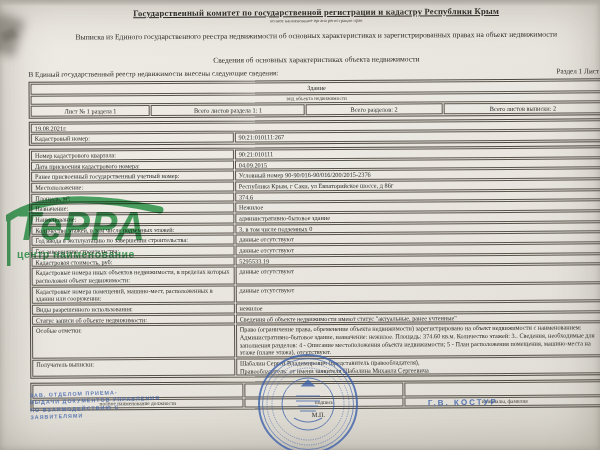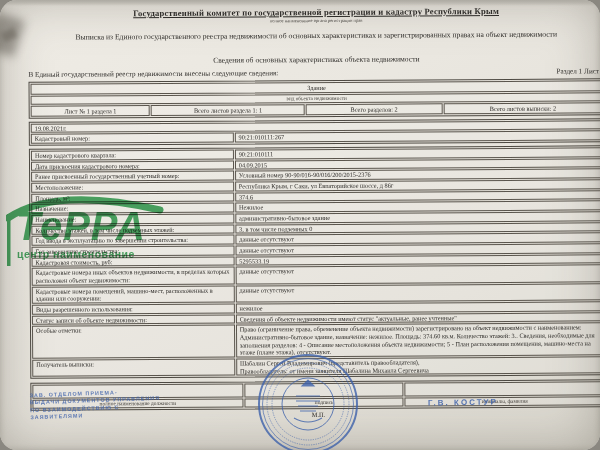--- a/index.html
+++ b/index.html
@@ -1,17 +1,17 @@
 <!DOCTYPE html>
 <html><head>
 <meta charset="utf-8">
 <style>
   html,body{margin:0;padding:0;background:#8a8780;}
   .photo{position:relative;width:600px;height:450px;overflow:hidden;
-         background:#c9c6bf;font-family:"Liberation Serif",serif;color:#2e2c29;border-radius:17px;}
+         background:#c9c6bf;font-family:"Liberation Serif",serif;color:#2e2c29;}
   .paper{position:absolute;inset:0;
          background:linear-gradient(155deg,#efece5 0%,#eae7e0 35%,#e3e0d8 70%,#d9d6cd 100%);
          box-shadow:inset 0 0 50px rgba(95,90,78,.38), inset 0 0 6px rgba(60,55,45,.25);}
   .edge-top{position:absolute;top:0;left:0;right:0;height:6px;
             background:linear-gradient(#aeaba3,rgba(174,171,163,0));}
   .corner-shadow{position:absolute;left:-8px;top:16px;width:28px;height:38px;
             background:#57524a;filter:blur(5px);transform:rotate(18deg);opacity:.5;}
   .corner-fold{position:absolute;left:2px;top:30px;width:14px;height:10px;
             background:#6a655c;filter:blur(2px);transform:rotate(-25deg);opacity:.55;}
 

